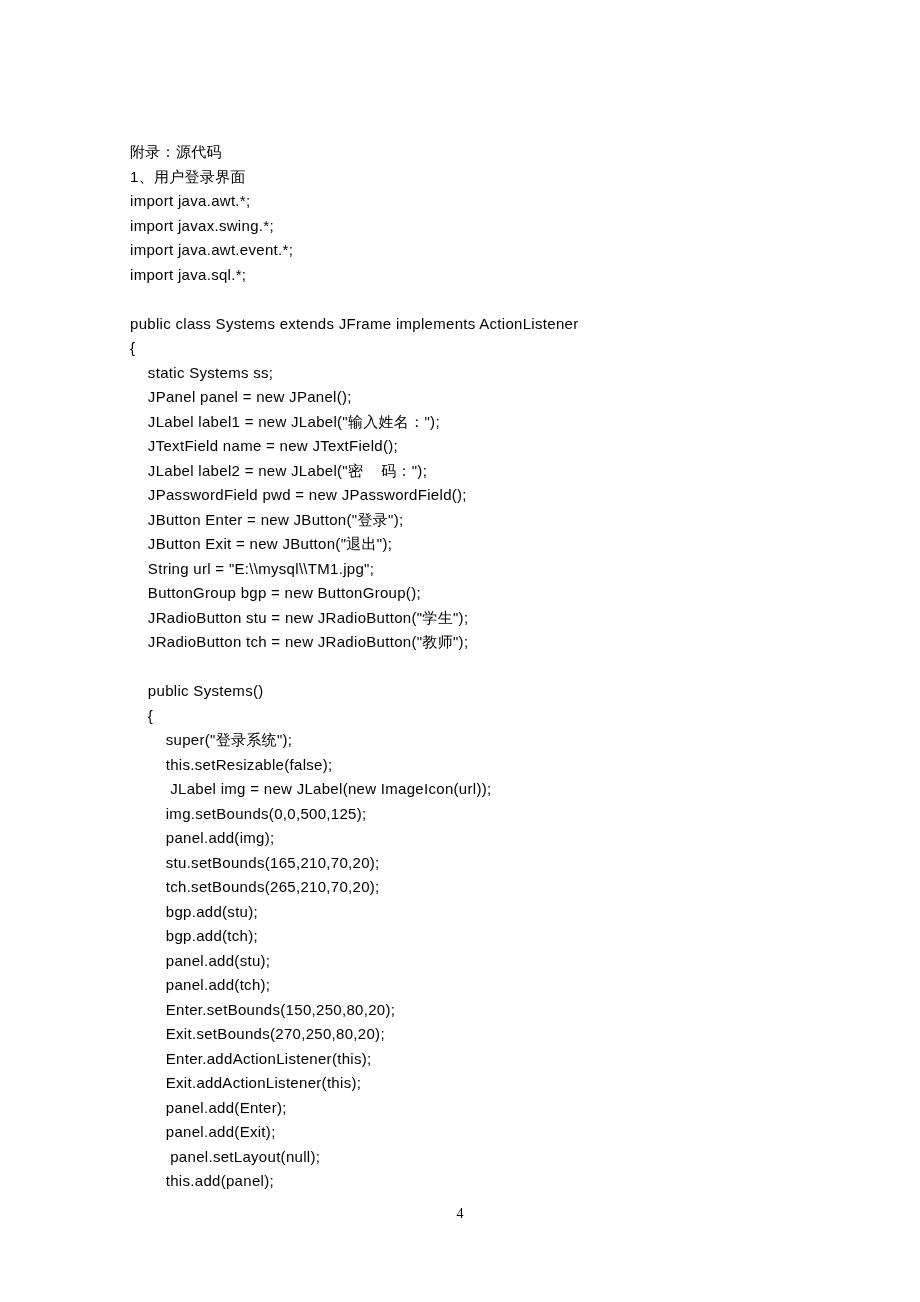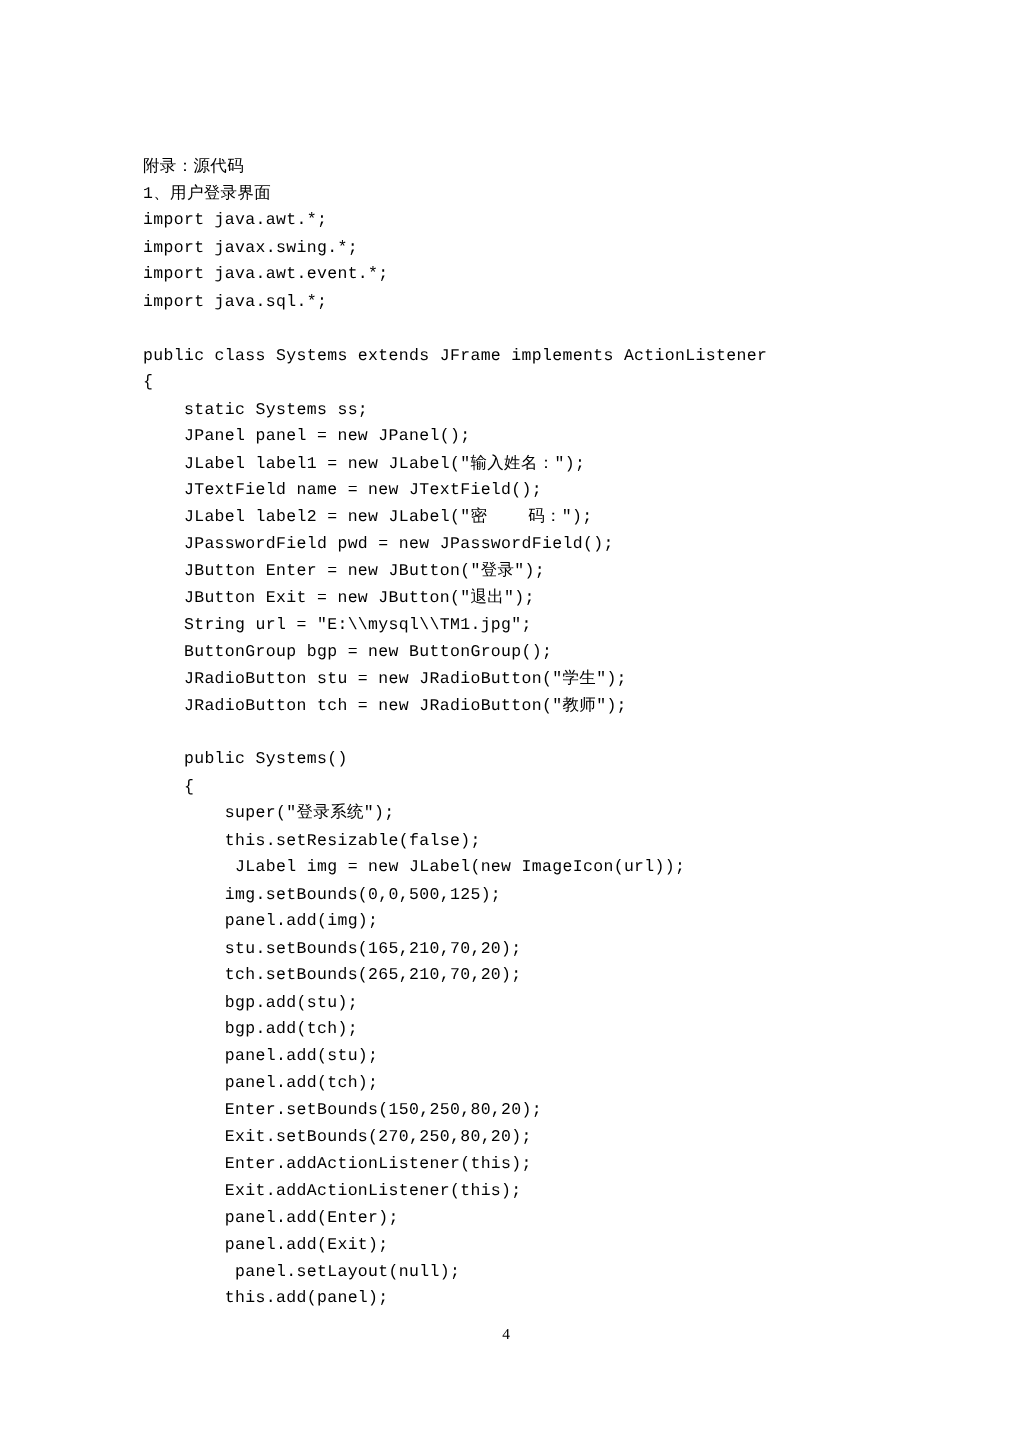--- a/index.html
+++ b/index.html
@@ -10,21 +10,21 @@
   }
   .page {
     width: 920px;
     height: 1302px;
     background: #ffffff;
     position: relative;
     box-sizing: border-box;
     padding: 140px 130px 0 130px;
   }
   .code-block {
-    font-family: Liberation Mono, monospace;
+    font-family: Liberation Sans, sans-serif;
     font-size: 15px;
     line-height: 24.5px;
     color: #000000;
     white-space: pre;
     letter-spacing: 0.3px;
   }
   .page-number {
     position: absolute;
     bottom: 80px;
     left: 0;

